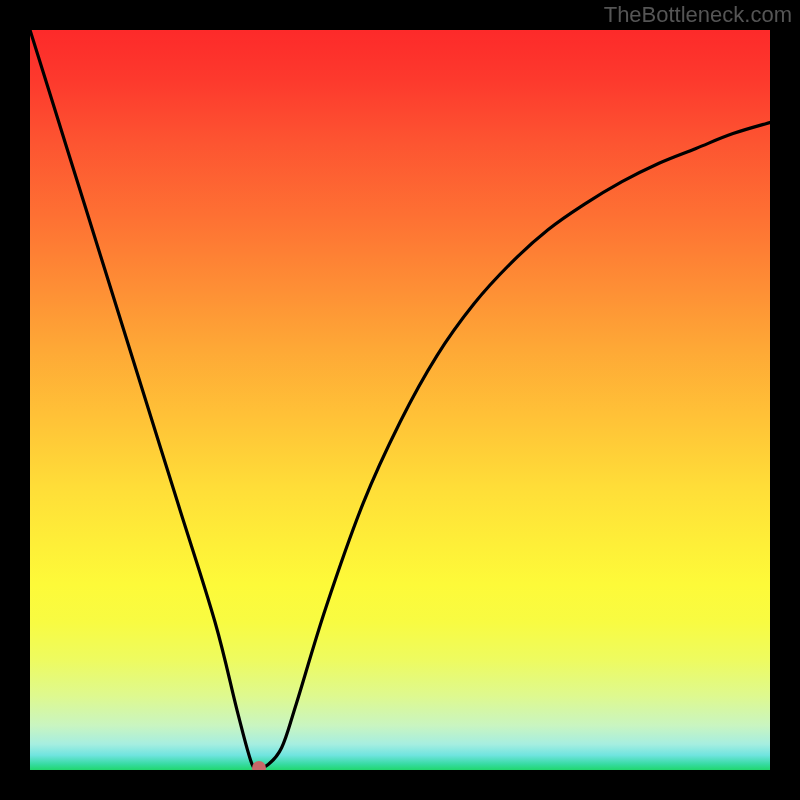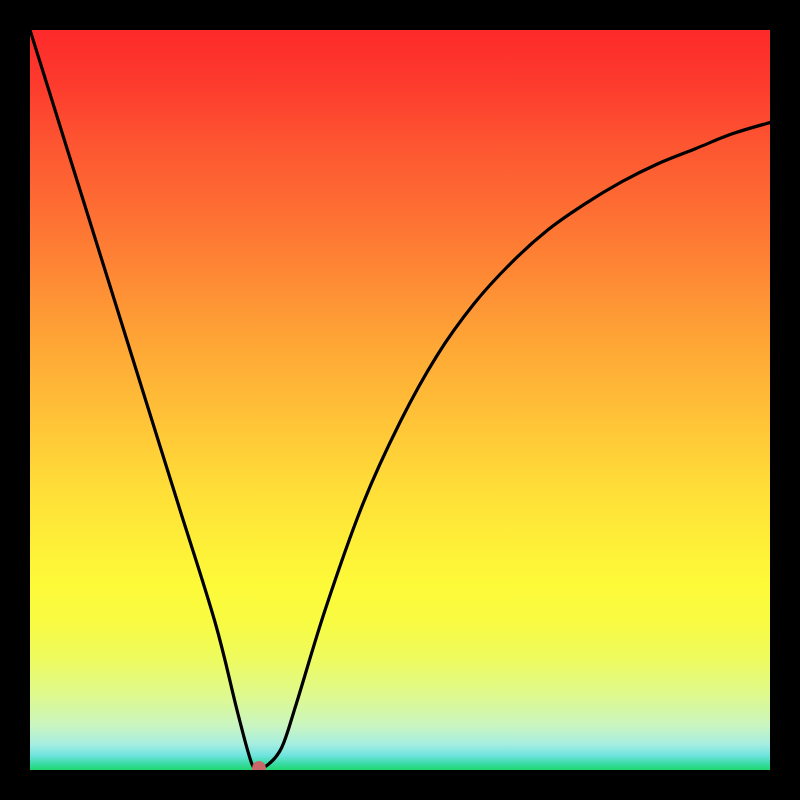--- a/index.html
+++ b/index.html
@@ -74,20 +74,21 @@
     border-radius: 50%;
     background: #c86868;
     transform: translate(-50%, -50%);
   }
 </style>
 </head>
 <body>
 
 <div class="outer">
 
+  <div class="watermark">TheBottleneck.com</div>
 
   <div class="plot">
     <div class="gradient"></div>
 
     <svg class="curve" viewBox="0 0 740 740" preserveAspectRatio="none">
       <path id="curve-path" fill="none" stroke="#000" stroke-width="3.2" stroke-linecap="round" stroke-linejoin="round" d="M 0 0 C 6.66 21.31, 23.68 75.78, 37.00 118.40 C 50.32 161.02, 60.68 194.18, 74.00 236.80 C 87.32 279.42, 97.68 312.58, 111.00 355.20 C 124.32 397.82, 134.68 430.98, 148.00 473.60 C 161.32 516.22, 174.34 554.70, 185.00 592.00 C 195.66 629.30, 200.54 655.23, 207.20 680.80 C 213.86 706.37, 218.00 724.09, 222.00 734.08 C 226.00 744.07, 226.74 736.03, 229.40 736.30 C 232.06 736.57, 232.80 738.89, 236.80 735.56 C 240.80 732.23, 246.27 728.99, 251.60 717.80 C 256.93 706.61, 258.41 698.71, 266.40 673.40 C 274.39 648.09, 284.01 613.16, 296.00 577.20 C 307.99 541.24, 319.68 506.90, 333.00 473.60 C 346.32 440.30, 356.68 418.84, 370.00 392.20 C 383.32 365.56, 393.68 346.91, 407.00 325.60 C 420.32 304.29, 430.68 290.45, 444.00 273.80 C 457.32 257.15, 467.68 246.42, 481.00 233.10 C 494.32 219.78, 504.68 210.46, 518.00 199.80 C 531.32 189.14, 541.68 182.56, 555.00 173.90 C 568.32 165.24, 578.68 159.03, 592.00 151.70 C 605.32 144.37, 615.68 139.19, 629.00 133.20 C 642.32 127.21, 652.68 123.73, 666.00 118.40 C 679.32 113.07, 689.68 108.26, 703.00 103.60 C 716.32 98.94, 733.34 94.50, 740.00 92.50"></path>
     </svg>
 
     <div class="dot" id="optimal-dot" style="left: 229.4px; top: 737.78px; background: rgb(200, 104, 104);"></div>
   </div>

